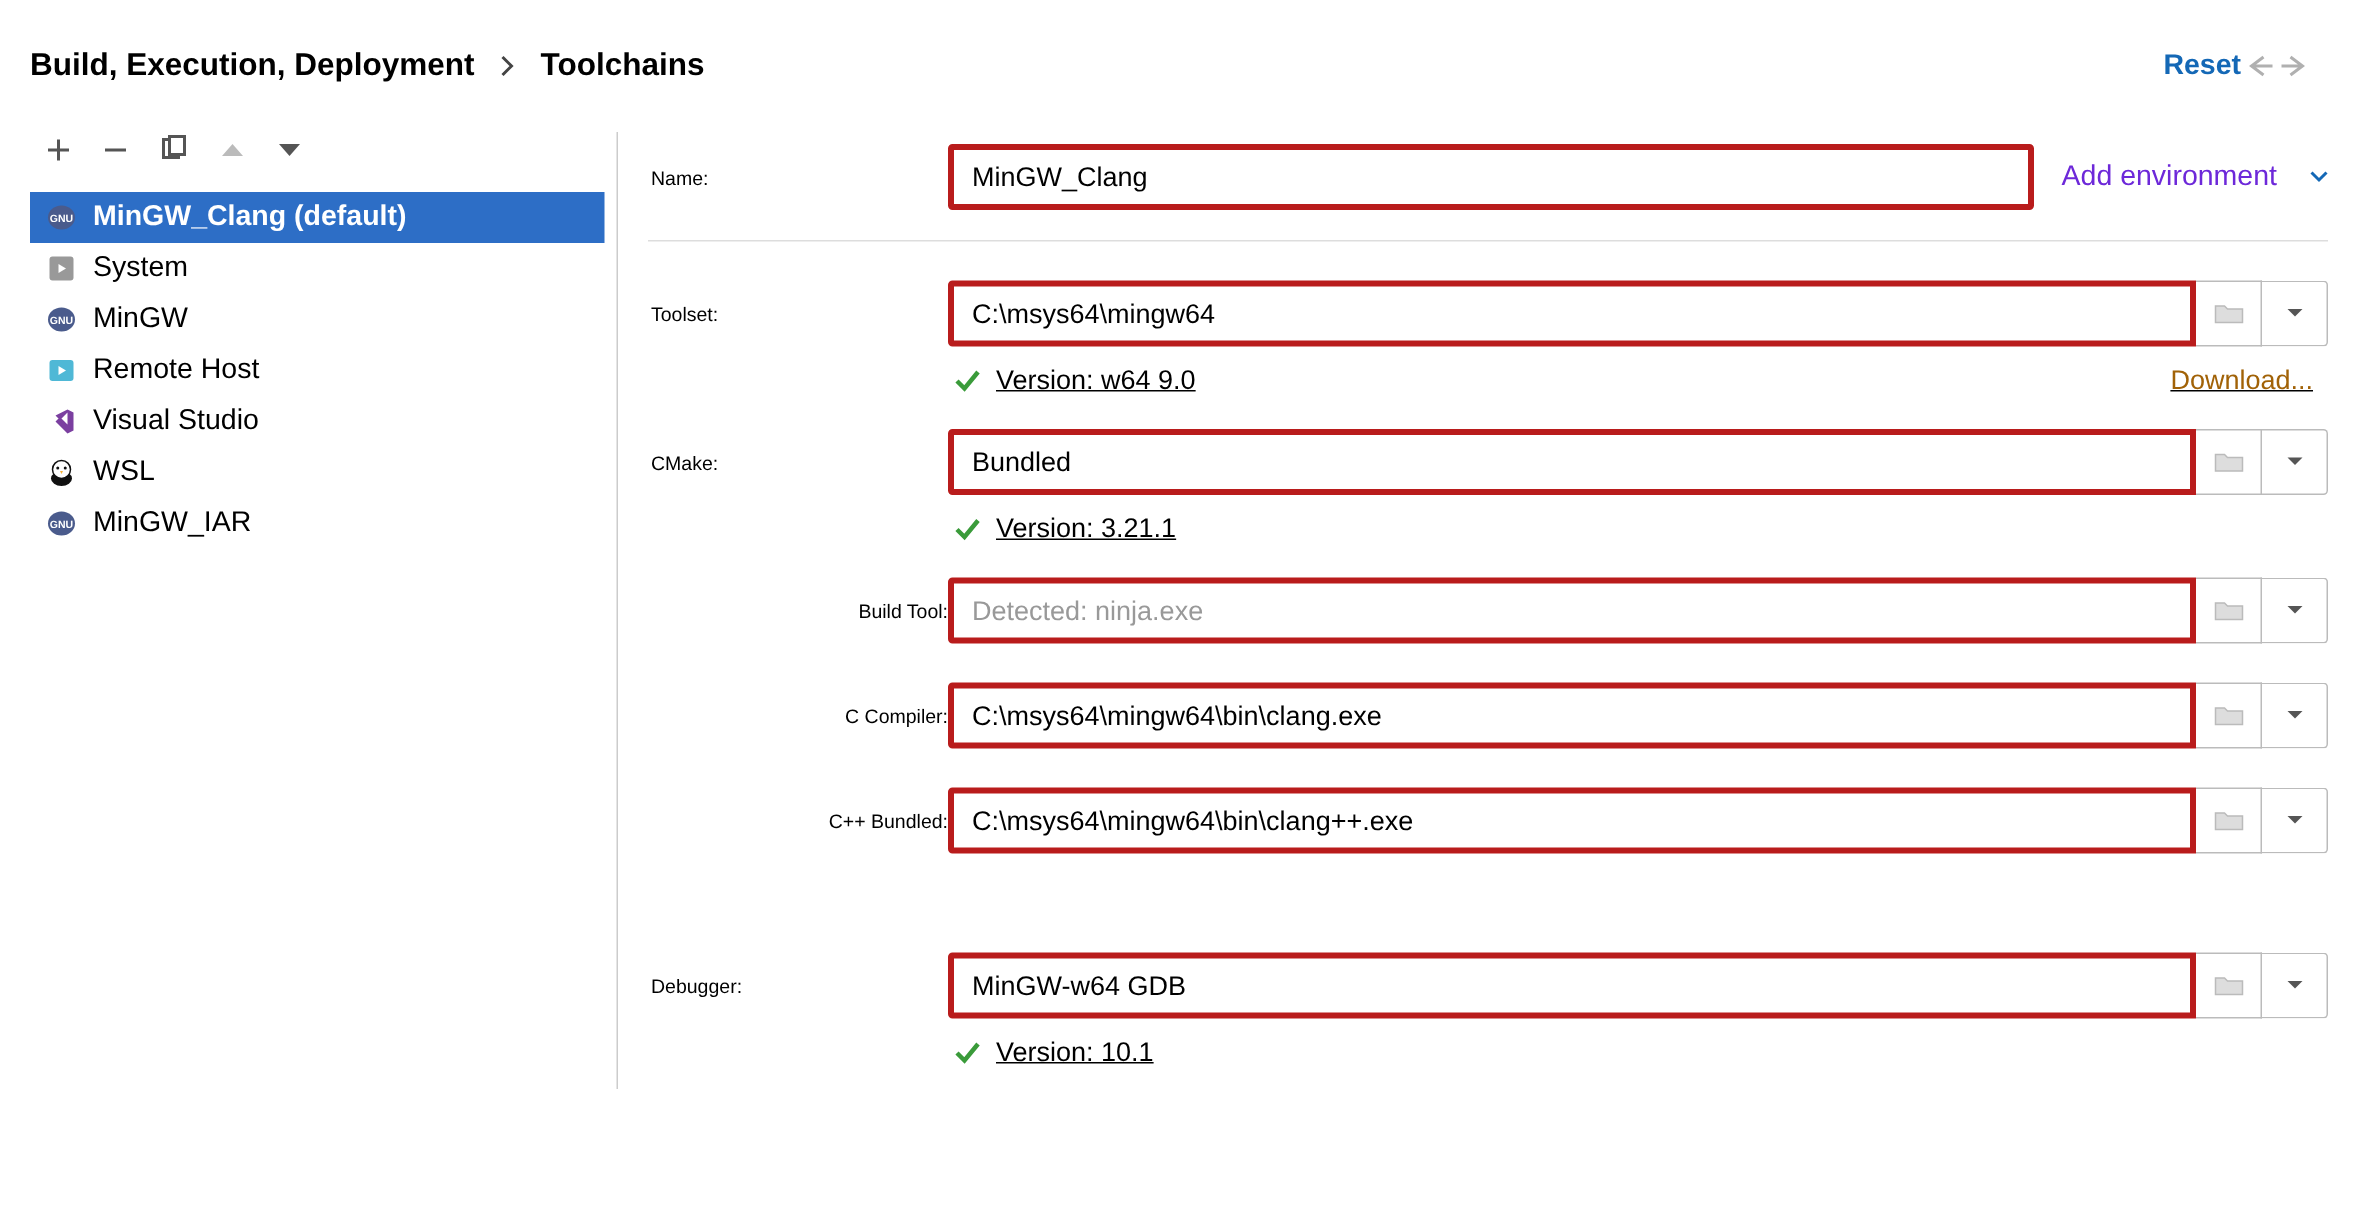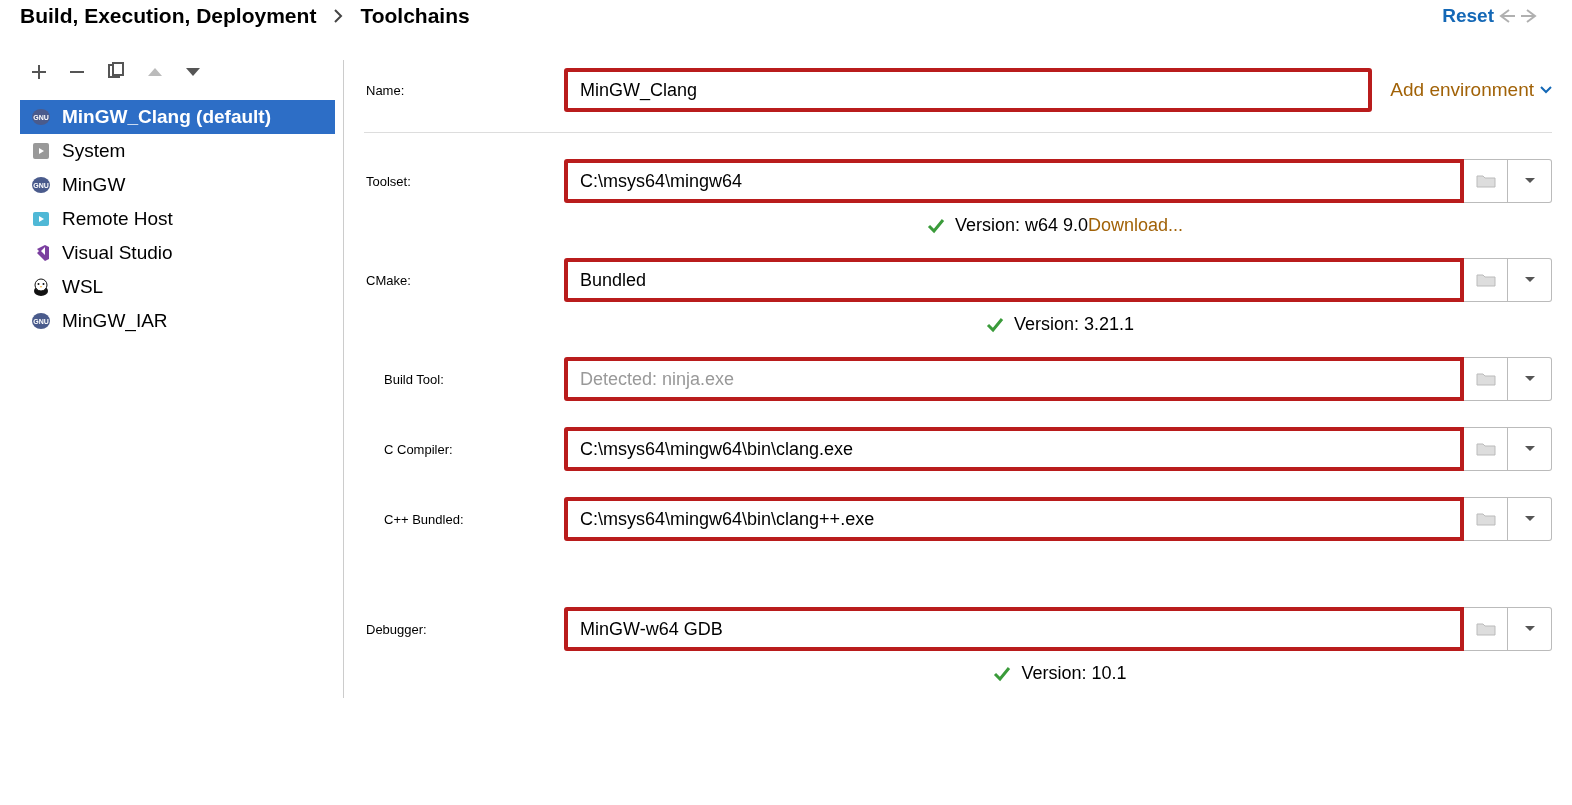--- a/index.html
+++ b/index.html
@@ -9,21 +9,21 @@
   color: #000;
   background: #fff;
   width: 1572px;
   height: 805px;
   overflow: hidden;
 }
 .top-row {
   display: flex;
   align-items: center;
   justify-content: space-between;
-  padding: 4px 30px 0 20px;
+  padding: 32px 30px 0 20px;
 }
 .breadcrumb {
   display: flex;
   align-items: center;
   gap: 16px;
   font-size: 21px;
   font-weight: 600;
 }
 .right-actions {
   display: flex;
@@ -37,21 +37,21 @@
 .nav-arrow {
   width: 24px; height: 24px;
   stroke: #888;
   fill: none;
 }
 .content {
   display: flex;
   margin-top: 32px;
 }
 .sidebar {
-  width: 344px;
+  width: 412px;
   border-right: 1px solid #ccc;
   padding-left: 20px;
   padding-right: 8px;
 }
 .toolbar-icons {
   display: flex;
   gap: 20px;
   padding: 2px 6px 12px 10px;
   align-items: center;
 }
@@ -86,21 +86,21 @@
 .form-row {
   display: flex;
   align-items: center;
   padding: 8px 0;
 }
 .form-label {
   width: 200px;
   font-size: 13px;
   padding-left: 2px;
 }
-.form-label.indented { padding-left: 20px; }
+.form-label.indented { padding-left: 20px; text-align: right; }
 .input-group {
   display: flex;
   flex: 1;
   align-items: center;
 }
 input.textfield {
   flex: 1;
   height: 44px;
   border: 4px solid #b91c1c;
   border-radius: 3px;
@@ -120,33 +120,34 @@
   justify-content: center;
   background: #fff;
 }
 .folder-btn svg, .dd-btn svg { display:block; }
 
 .input-group input.textfield.has-appends { border-top-right-radius:0; border-bottom-right-radius:0; }
 .dd-btn.last { border-top-right-radius:3px; border-bottom-right-radius:3px; }
 .status-row {
   display: flex;
   align-items: center;
-  justify-content: center;
+  justify-content: space-between;
   padding: 4px 0 14px 0;
+  text-decoration: underline;
 }
 .status-left {
   display: flex;
   align-items: center;
   gap: 10px;
   padding-left: 204px;
   font-size: 18px;
 }
 .status-left svg { display:block; }
 .download-link { color:#a16207; font-size:18px; padding-right:10px;}
-.add-env-link { color:#a16207; font-size:19px; display:flex; align-items:center; gap:6px; padding-left:18px; white-space:nowrap;}
+.add-env-link { color:#6d28d9; font-size:19px; display:flex; align-items:center; gap:22px; padding-left:18px; white-space:nowrap;}
 .separator {
   height:1px;
   background:#ddd;
   margin: 12px 0 18px 0;
 }
 .name-input { width: 720px; }
 .chevron { font-weight:400; color:#444; }
 </style>
 </head>
 <body>

